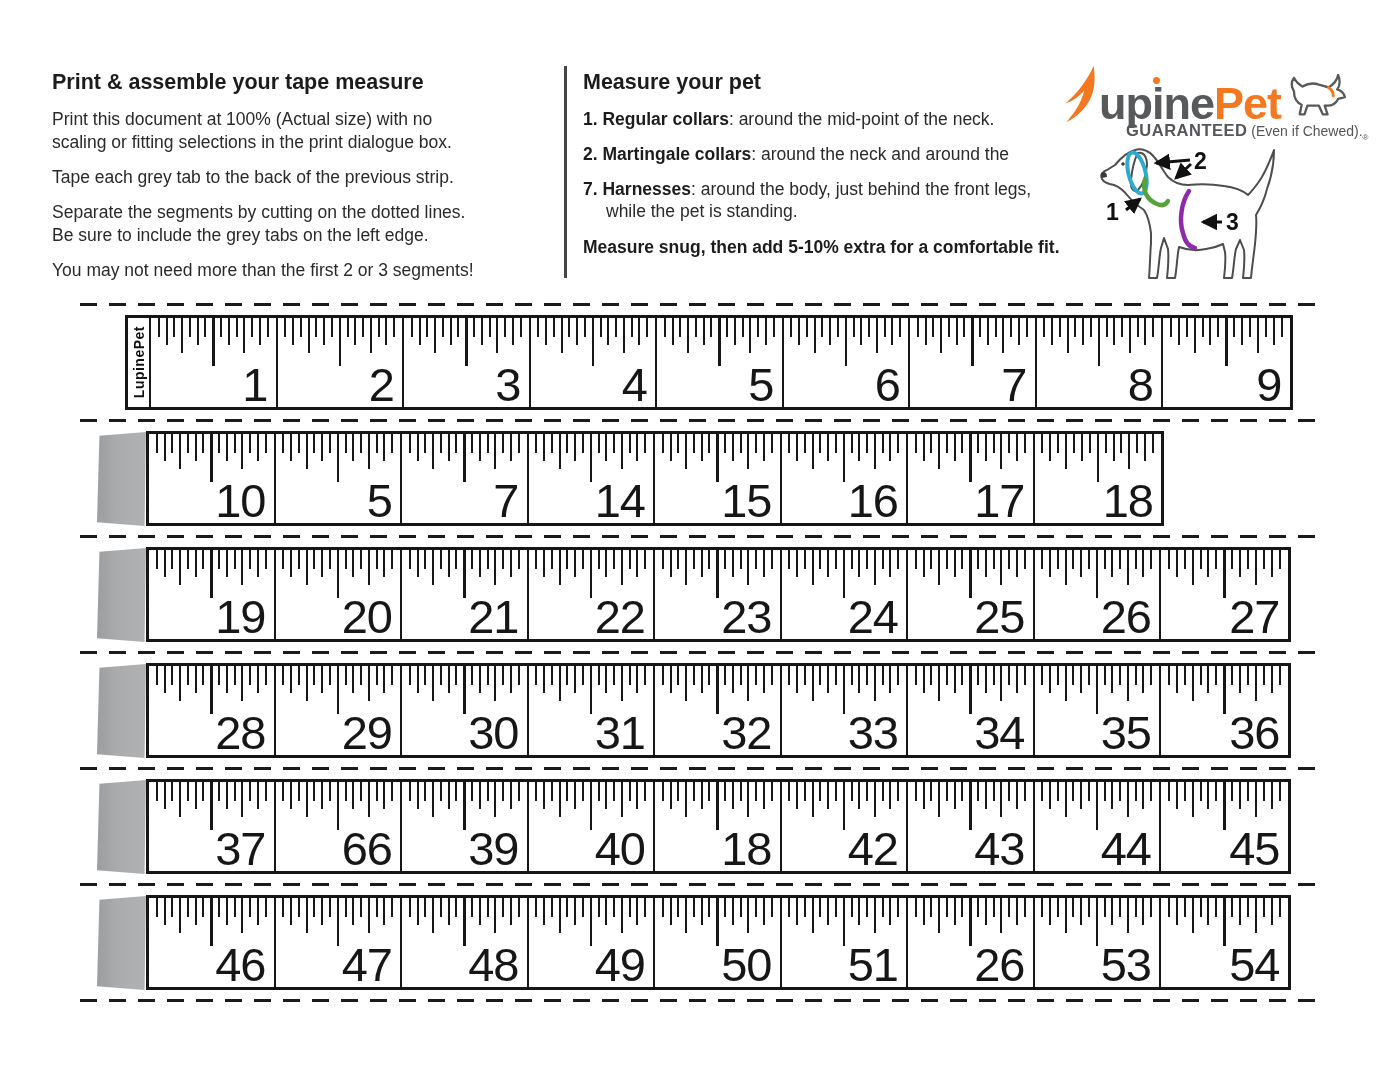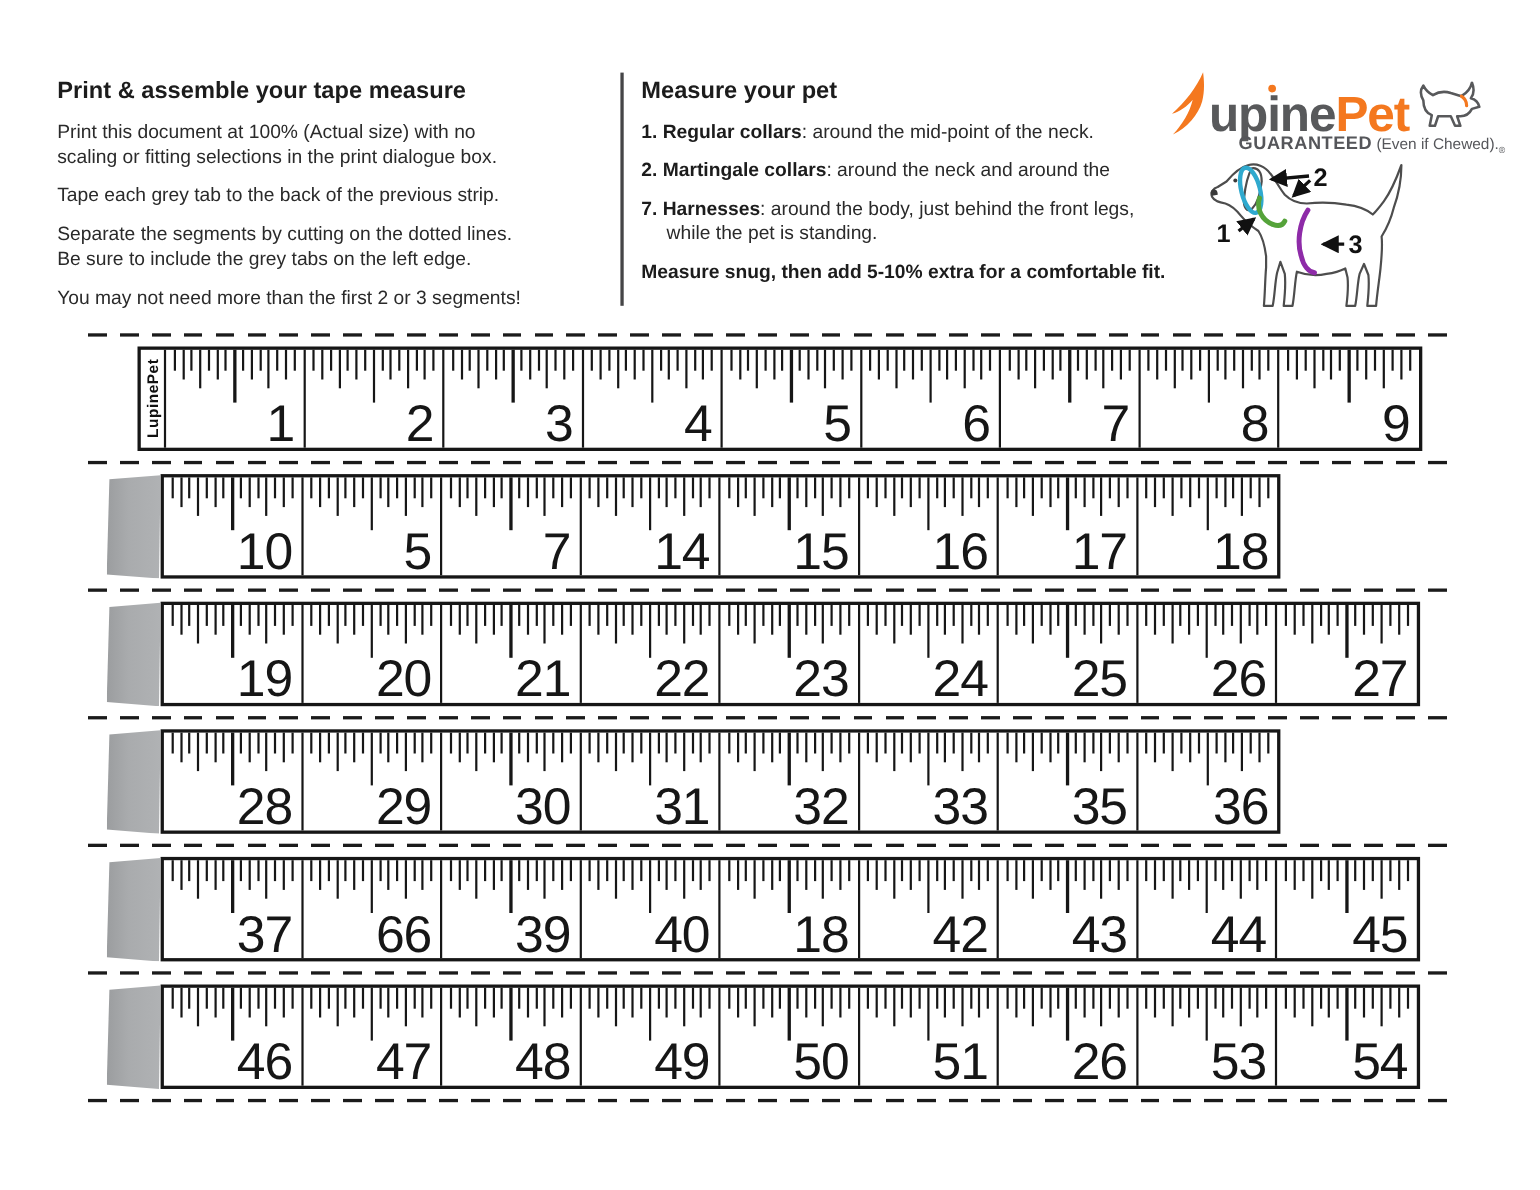--- a/index.html
+++ b/index.html
@@ -726,20 +726,38 @@
             <span class="tick t8" style="left: 37.5%;"></span>
             <span class="tick t16" style="left: 43.75%;"></span>
             <span class="tick t2" style="left: 50%;"></span>
             <span class="tick t16" style="left: 56.25%;"></span>
             <span class="tick t8" style="left: 62.5%;"></span>
             <span class="tick t16" style="left: 68.75%;"></span>
             <span class="tick t4" style="left: 75%;"></span>
             <span class="tick t16" style="left: 81.25%;"></span>
             <span class="tick t8" style="left: 87.5%;"></span>
             <span class="tick t16" style="left: 93.75%;"></span>
+            <span class="num">34</span>
+          </div>
+          <div class="cell">
+            <span class="tick t16" style="left: 6.25%;"></span>
+            <span class="tick t8" style="left: 12.5%;"></span>
+            <span class="tick t16" style="left: 18.75%;"></span>
+            <span class="tick t4" style="left: 25%;"></span>
+            <span class="tick t16" style="left: 31.25%;"></span>
+            <span class="tick t8" style="left: 37.5%;"></span>
+            <span class="tick t16" style="left: 43.75%;"></span>
+            <span class="tick t2" style="left: 50%;"></span>
+            <span class="tick t16" style="left: 56.25%;"></span>
+            <span class="tick t8" style="left: 62.5%;"></span>
+            <span class="tick t16" style="left: 68.75%;"></span>
+            <span class="tick t4" style="left: 75%;"></span>
+            <span class="tick t16" style="left: 81.25%;"></span>
+            <span class="tick t8" style="left: 87.5%;"></span>
+            <span class="tick t16" style="left: 93.75%;"></span>
             <span class="num">35</span>
           </div>
           <div class="cell last">
             <span class="tick t16" style="left: 6.25%;"></span>
             <span class="tick t8" style="left: 12.5%;"></span>
             <span class="tick t16" style="left: 18.75%;"></span>
             <span class="tick t4" style="left: 25%;"></span>
             <span class="tick t16" style="left: 31.25%;"></span>
             <span class="tick t8" style="left: 37.5%;"></span>
             <span class="tick t16" style="left: 43.75%;"></span>

